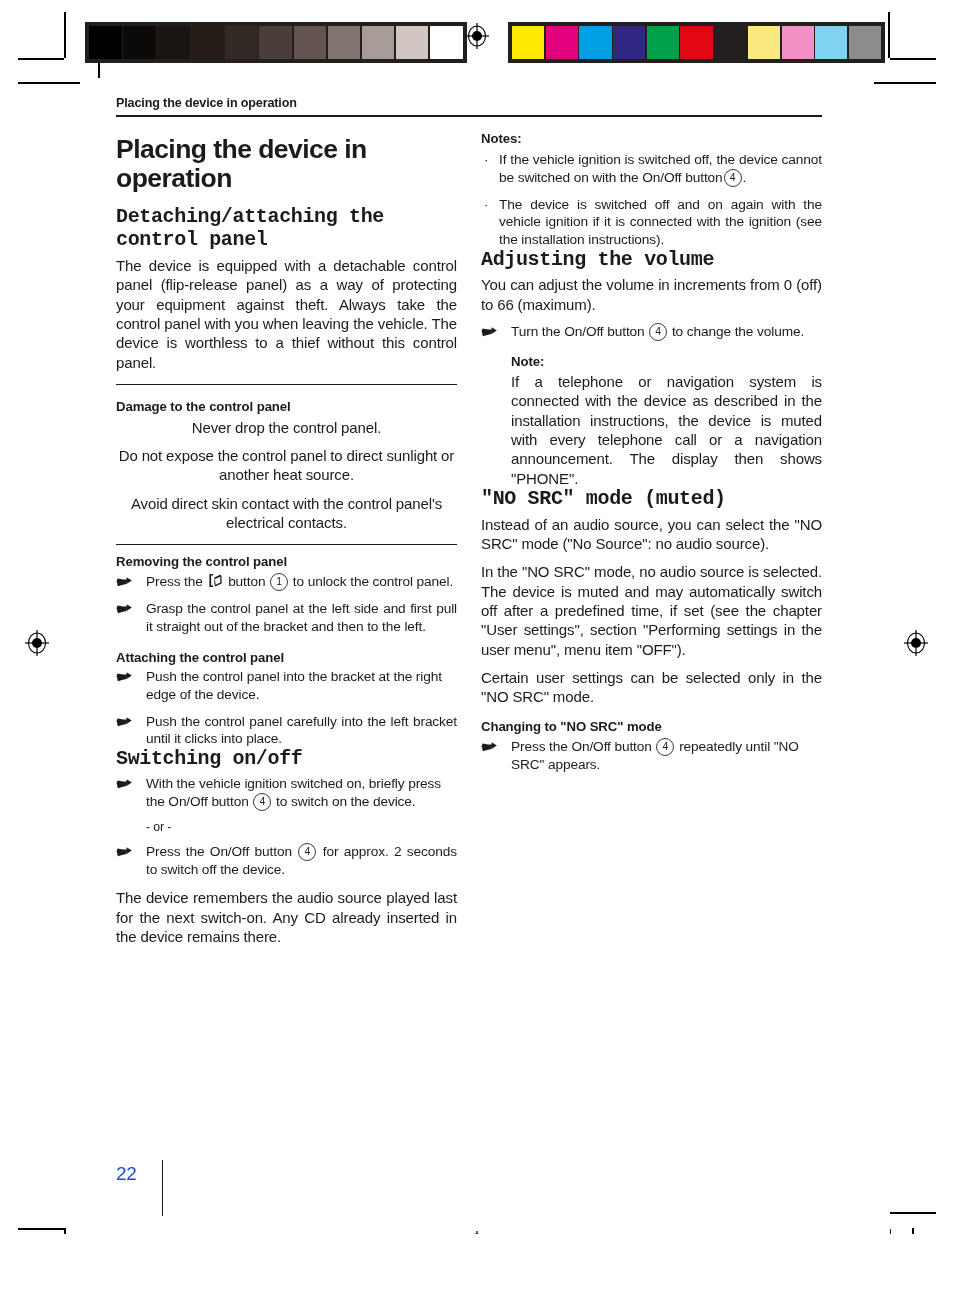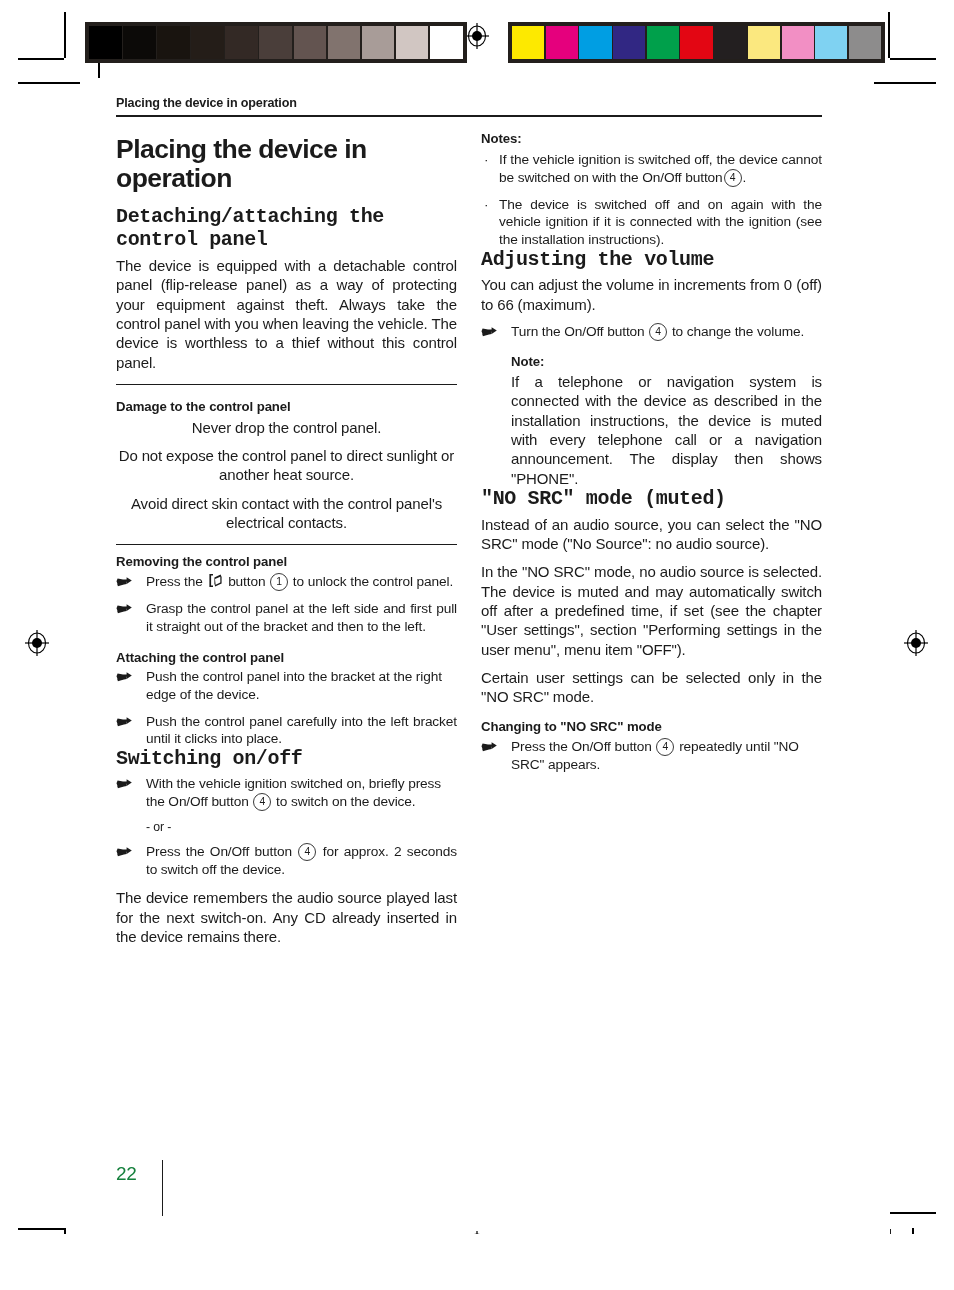--- a/index.html
+++ b/index.html
@@ -200,21 +200,21 @@
   }
   .flipicon svg { display: block; }
 
   
   .pagenum {
     position: absolute;
     left: 116px;
     top: 1163px;
     font-size: 19px;
     letter-spacing: -0.3px;
-    color: #15803d;
+    color: #1d4ed8;
   }
   .pagerule {
     position: absolute;
     left: 162px;
     top: 1160px;
     width: 0;
     height: 56px;
     border-left: 1.3px solid #1b1b1b;
   }
   .footer {

